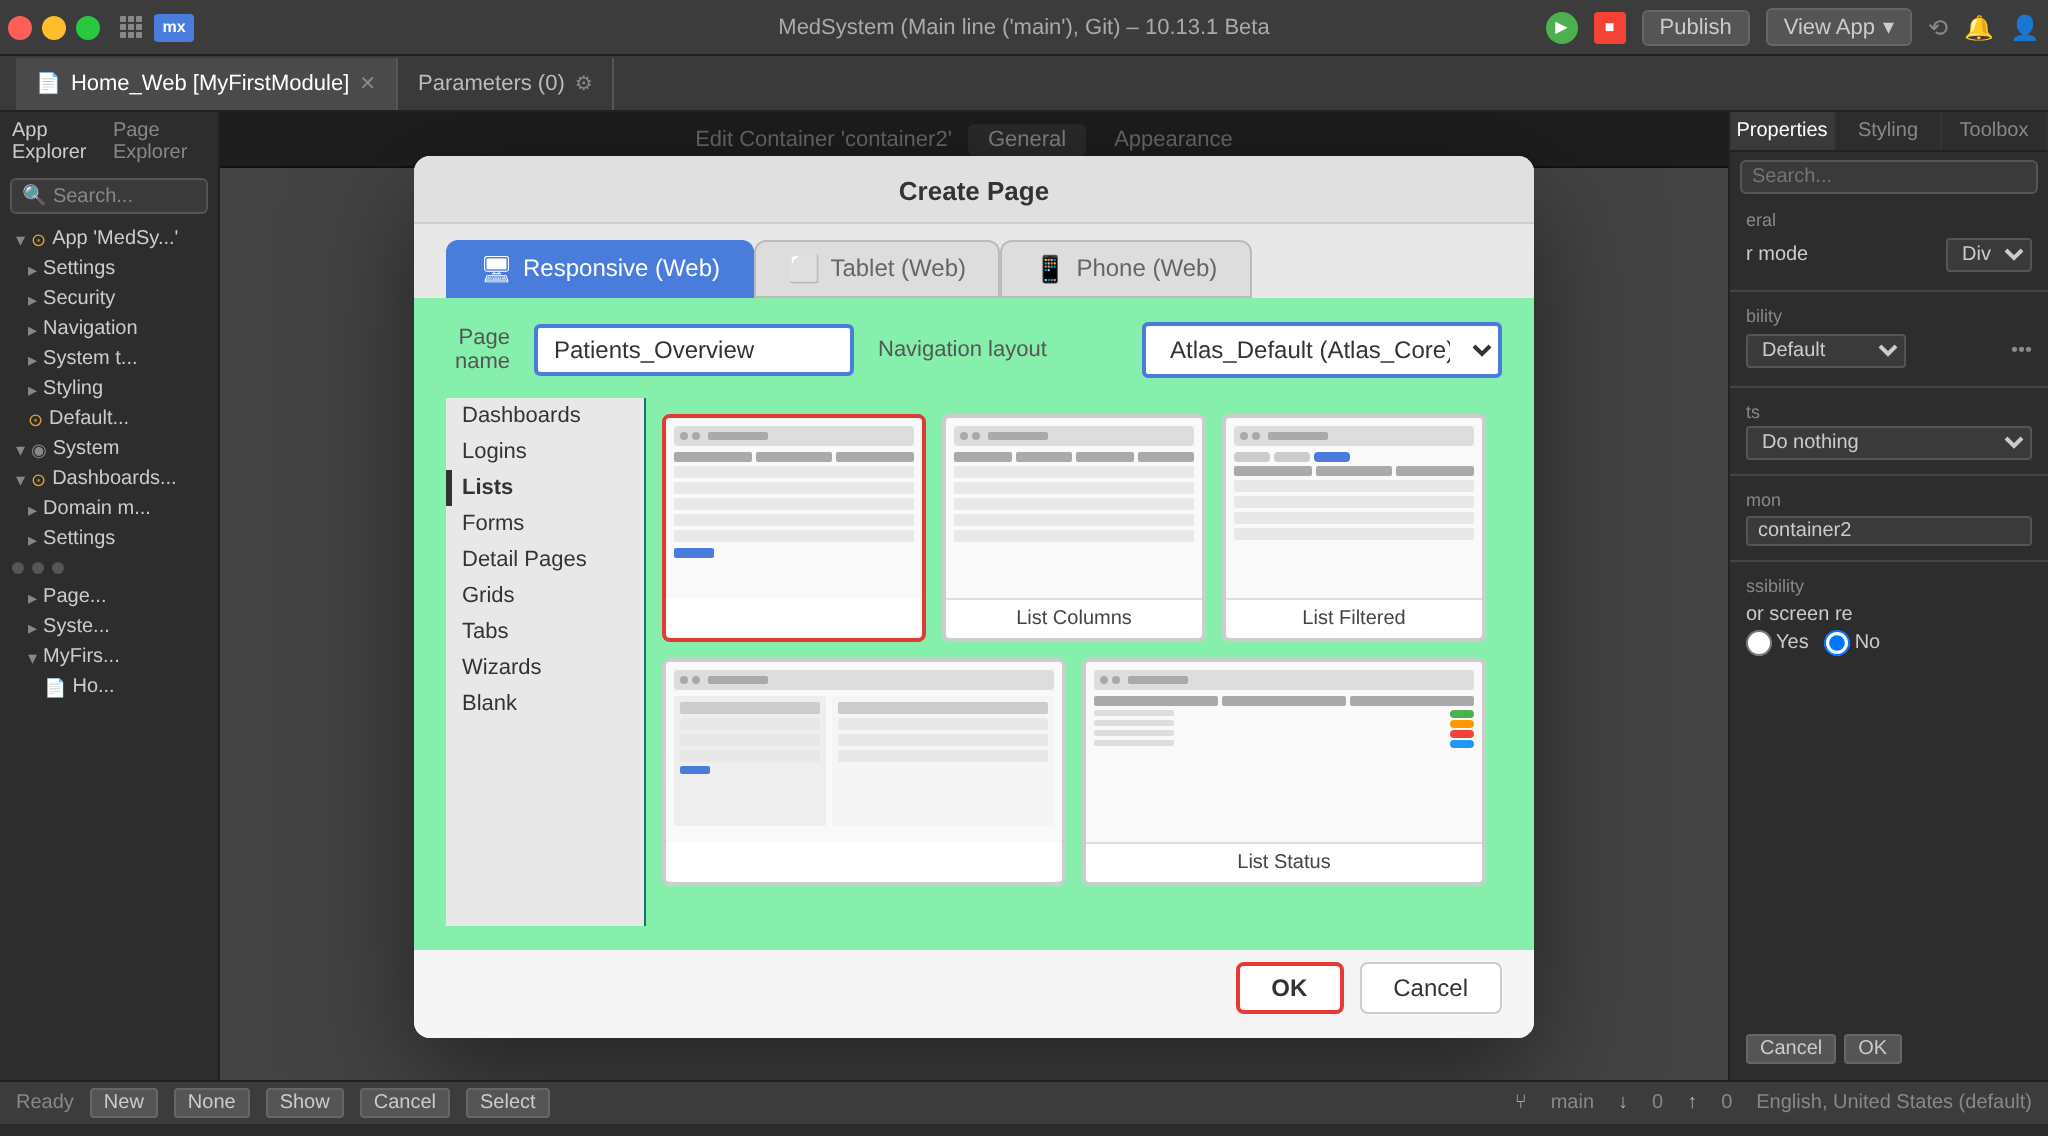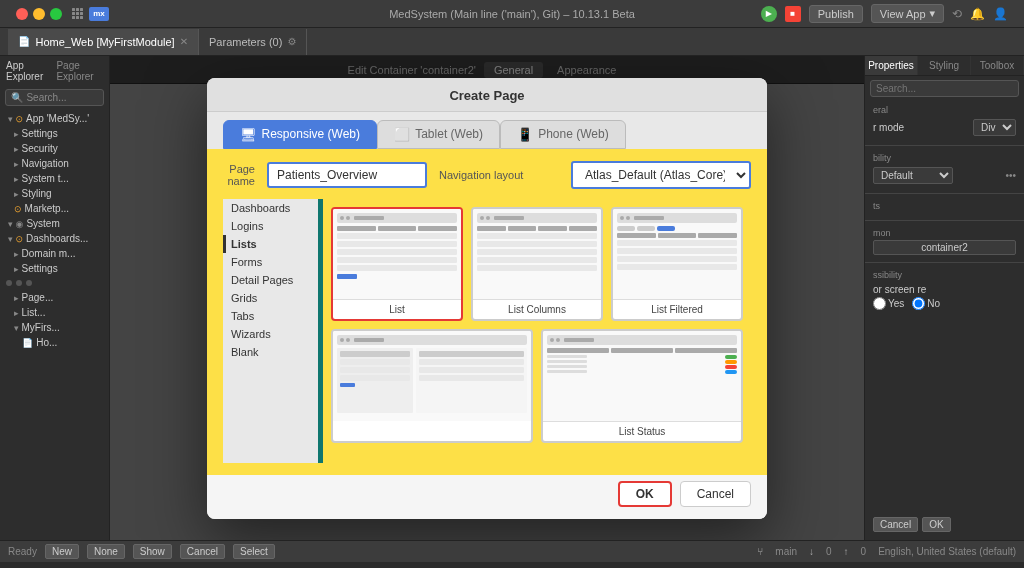--- a/index.html
+++ b/index.html
@@ -13,21 +13,21 @@
       overflow: hidden;
       position: relative;
     }
 
     
     .titlebar {
       height: 28px;
       background: #3c3c3c;
       display: flex;
       align-items: center;
-      padding: 0 16px;
+      padding: 0 4px;
       gap: 6px;
       border-bottom: 1px solid #222;
       position: relative;
     }
     .traffic-lights {
       display: flex;
       gap: 5px;
     }
     .traffic-light {
       width: 12px; height: 12px;
@@ -404,21 +404,21 @@
       background: #4a7cdc;
       color: white;
       border-color: #4a7cdc;
     }
     .modal-tab-inactive {
       background: #ddd;
       border: 1px solid #bbb;
       color: #666;
     }
     .modal-body {
-      background: #fde047;
+      background: #86efac;
       padding: 12px 16px;
     }
     .modal-field-row {
       display: flex;
       align-items: center;
       gap: 12px;
       margin-bottom: 10px;
     }
     .modal-field-label {
       font-size: 11px;
@@ -593,21 +593,21 @@
       align-items: center;
     }
     .category-selected-border {
       border-left: 3px solid #333;
     }
 
     
     .modal-sidebar {
       width: 100px;
       background: #e8e8e8;
-      border-right: 5px solid #0f766e;
+      border-right: 1px solid #0f766e;
     }
     .modal-content-area {
       flex: 1;
       padding: 8px;
     }
     .modal-inner {
       display: flex;
     }
 
     
@@ -702,21 +702,21 @@
       <div class="tree-item tree-indent-1">
         <span class="arrow">▸</span>
         <span>System t...</span>
       </div>
       <div class="tree-item tree-indent-1">
         <span class="arrow">▸</span>
         <span>Styling</span>
       </div>
       <div class="tree-item tree-indent-1">
         <span style="font-size:9px;color:#e8a030">⊙</span>
-        <span>Marketp...</span>
+        <span>Default...</span>
       </div>
       <div class="tree-item">
         <span class="arrow">▾</span>
         <span style="font-size:9px;color:#888">◉</span>
         <span>System</span>
       </div>
       <div class="tree-item">
         <span class="arrow">▾</span>
         <span style="font-size:9px;color:#e8a030">⊙</span>
         <span>Dashboards...</span>
@@ -733,21 +733,21 @@
         <div class="panel-dot"></div>
         <div class="panel-dot"></div>
         <div class="panel-dot"></div>
       </div>
       <div class="tree-item tree-indent-1">
         <span class="arrow">▸</span>
         <span>Page...</span>
       </div>
       <div class="tree-item tree-indent-1">
         <span class="arrow">▸</span>
-        <span>List...</span>
+        <span>Syste...</span>
       </div>
       <div class="tree-item tree-indent-1">
         <span class="arrow">▾</span>
         <span>MyFirs...</span>
       </div>
       <div class="tree-item tree-indent-2">
         <span style="font-size:9px;color:#888">📄</span>
         <span>Ho...</span>
       </div>
     </div>
@@ -825,21 +825,20 @@
                       <div class="preview-table-cell dark"></div>
                       <div class="preview-table-cell dark"></div>
                     </div>
                     <div class="preview-row"></div>
                     <div class="preview-row"></div>
                     <div class="preview-row"></div>
                     <div class="preview-row"></div>
                     <div class="preview-row"></div>
                     <div class="preview-btn"></div>
                   </div>
-                  <div class="template-label">List</div>
                 </div>
 
                 <div class="template-item">
                   <div class="template-preview">
                     <div class="preview-header">
                         <div class="preview-dot"></div>
                         <div class="preview-dot"></div>
                         <div class="preview-title"></div>
                       </div>
                     <div class="preview-table-header">
@@ -981,27 +980,30 @@
           <option>Default</option>
         </select>
         <span class="dots-btn">•••</span>
       </div>
     </div>
 
     <div class="separator"></div>
 
     <div class="right-section">
       <div class="right-section-label">ts</div>
+      <select class="right-select" style="width:100%">
+        <option>Do nothing</option>
+      </select>
     </div>
 
     <div class="separator"></div>
 
     <div class="right-section">
       <div class="right-section-label">mon</div>
-      <input class="right-input-field" style="width: 100%; text-align: center;" value="container2">
+      <input class="right-input-field" style="width: 100%;" value="container2">
     </div>
 
     <div class="separator"></div>
 
     <div class="right-section">
       <div class="right-section-label">ssibility</div>
       <div class="right-row">
         <span>or screen re</span>
       </div>
       <div class="radio-group">

